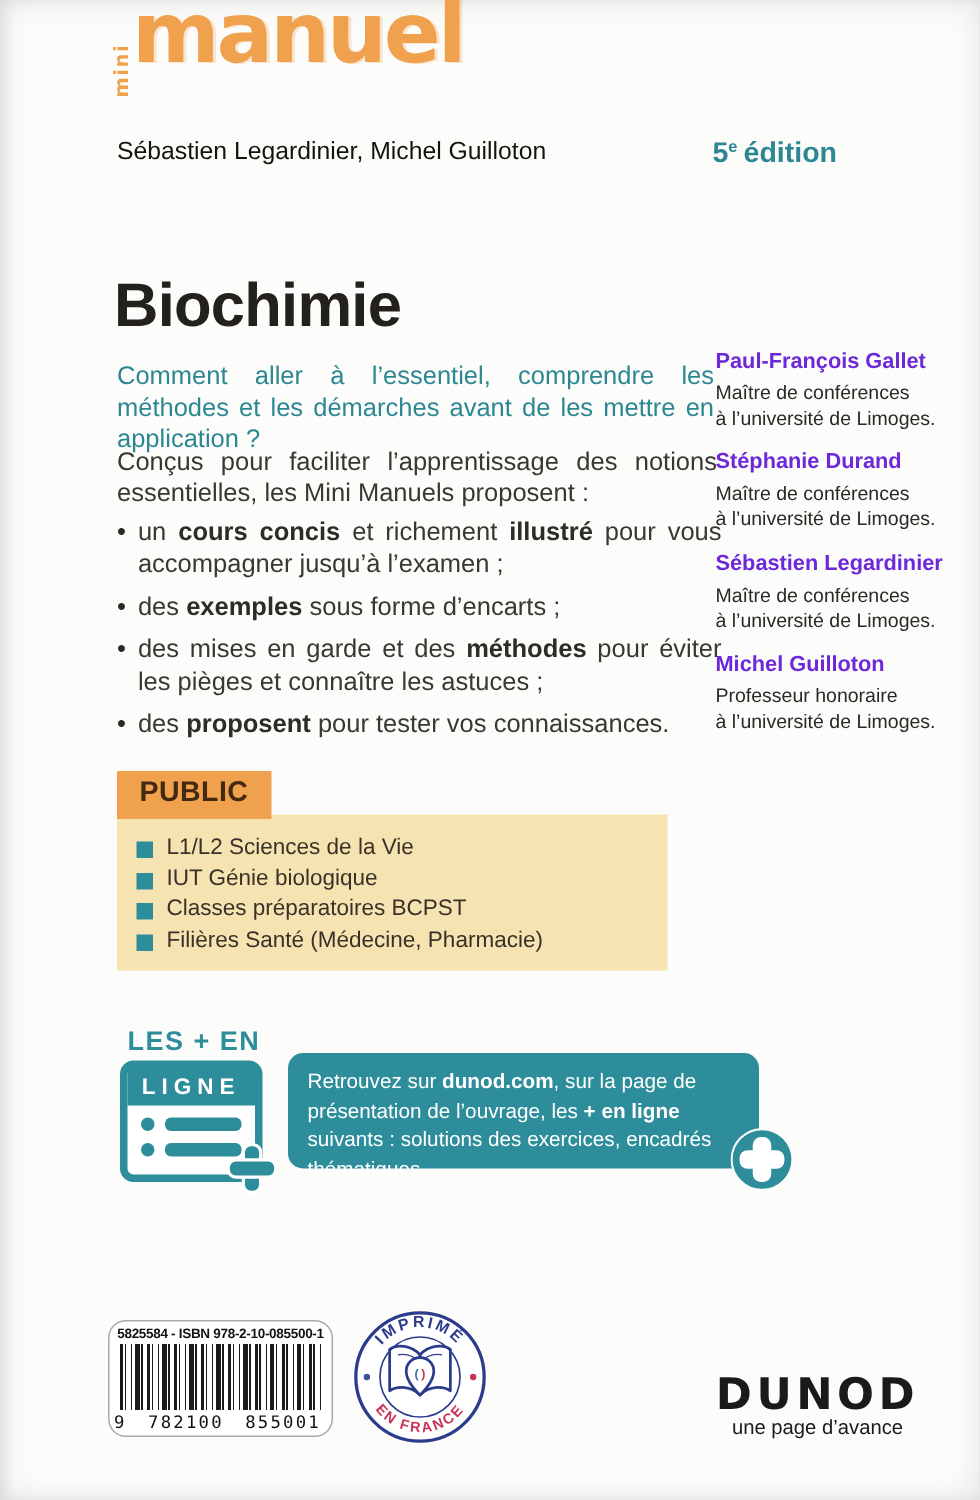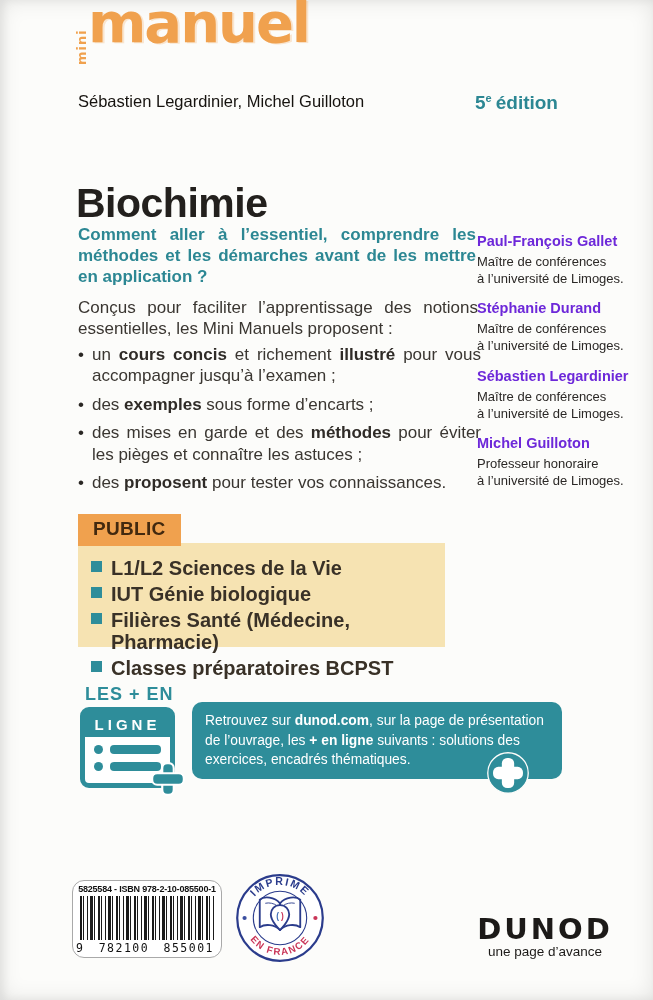--- a/index.html
+++ b/index.html
@@ -39,22 +39,22 @@
   }
   .edition sup{font-size:11px;}
   .edition .ed-word{margin-left:4px;}
 
   
   .title{
     position:absolute;left:76px;top:180px;
     font-size:41px;font-weight:700;letter-spacing:-.5px;color:var(--ink);
   }
   .question{
-    position:absolute;left:78px;top:225px;width:398px;
-    font-size:17px;font-weight:700;color:var(--teal-text);
+    position:absolute;left:78px;top:241px;width:398px;
+    font-size:17px;font-weight:400;color:var(--teal-text);
     line-height:1.23;text-align:justify;
   }
   .intro{
     position:absolute;left:78px;top:297px;width:400px;
     font-size:17px;color:var(--body);line-height:1.26;text-align:justify;
   }
   .bullets{
     position:absolute;left:78px;top:344px;width:403px;list-style:none;
     font-size:17px;color:var(--body);line-height:1.26;
   }
@@ -79,21 +79,21 @@
   }
   .public-box{
     position:absolute;left:78px;top:543px;width:367px;height:104px;
     background:var(--beige);padding:14px 10px 0 13px;
   }
   .public-row{display:flex;align-items:flex-start;gap:9px;margin-bottom:4px;}
   .square{
     flex:0 0 auto;width:11px;height:11px;margin-top:4px;
     background:var(--teal);
   }
-  .public-row .ptext{font-size:20px;font-weight:700;color:#393127;line-height:1.1;}
+  .public-row .ptext{font-size:15px;font-weight:400;color:#393127;line-height:1.1;}
 
   
   .online-heading{
     position:absolute;left:85px;top:684px;
     font-size:18px;font-weight:700;letter-spacing:1px;color:var(--teal);
   }
   .ligne-icon{
     position:absolute;left:80px;top:707px;width:95px;height:81px;
     border:5px solid var(--teal);border-radius:9px;background:#fff;
   }
@@ -102,21 +102,21 @@
     font-size:15px;font-weight:700;letter-spacing:4px;line-height:25px;height:25px;
   }
   .ligne-list{padding:8px 9px 0 9px;}
   .ligne-row{display:flex;align-items:center;gap:7px;margin-bottom:8px;}
   .ligne-row .ldot{width:9px;height:9px;border-radius:50%;background:var(--teal);}
   .ligne-row .lbar{flex:1;height:9px;border-radius:4px;background:var(--teal);}
   .corner-plus{position:absolute;right:-16px;bottom:-14px;width:36px;height:36px;}
   .corner-plus .pbar{fill:var(--teal);stroke:#fff;stroke-width:6;}
 
   .bubble{
-    position:absolute;left:192px;top:702px;width:370px;height:77px;
+    position:absolute;left:192px;top:702px;width:314px;height:77px;
     background:var(--teal);border-radius:10px;color:#fff;
     padding:9px 13px;font-size:13.8px;line-height:1.42;
   }
   .bubble .b{color:#fff;}
   .bubble-plus{position:absolute;left:486px;top:751px;width:44px;height:44px;}
   .bubble-plus .pcircle{fill:var(--teal);stroke:#FCFCFA;stroke-width:3;}
   .bubble-plus .pbar{fill:#fff;}
 
   
   .barcode-box{
@@ -235,25 +235,25 @@
     <div class="public-row">
       <span class="square"></span>
       <span class="ptext">L1/L2 Sciences de la Vie</span>
     </div>
     <div class="public-row">
       <span class="square"></span>
       <span class="ptext">IUT Génie biologique</span>
     </div>
     <div class="public-row">
       <span class="square"></span>
-      <span class="ptext">Filières Santé (Médecine, Pharmacie)</span>
+      <span class="ptext">Classes préparatoires BCPST</span>
     </div>
     <div class="public-row">
       <span class="square"></span>
-      <span class="ptext">Classes préparatoires BCPST</span>
+      <span class="ptext">Filières Santé (Médecine, Pharmacie)</span>
     </div>
   </div>
 
   <div class="online-heading">LES + EN</div>
   <div class="ligne-icon">
     <div class="ligne-band">LIGNE</div>
     <div class="ligne-list">
       <div class="ligne-row">
         <span class="ldot"></span>
         <span class="lbar"></span>

